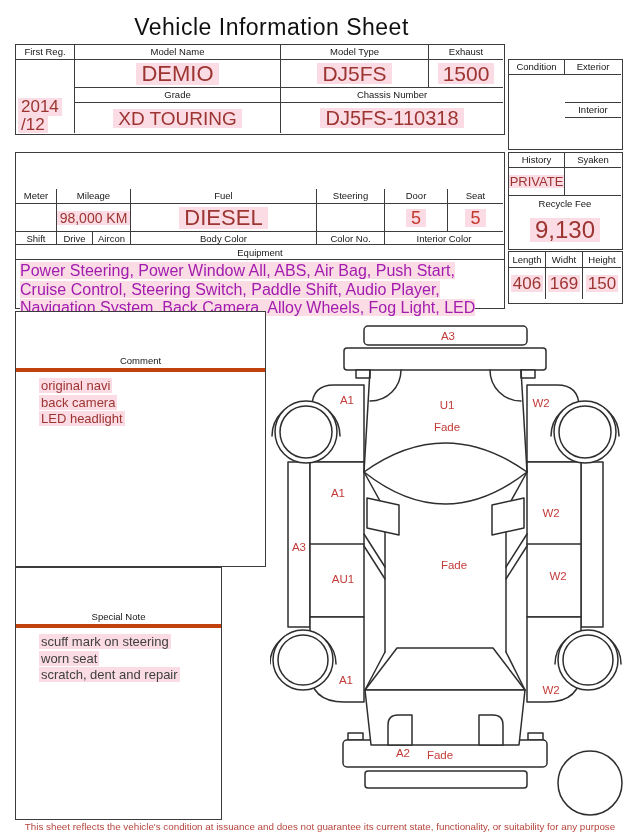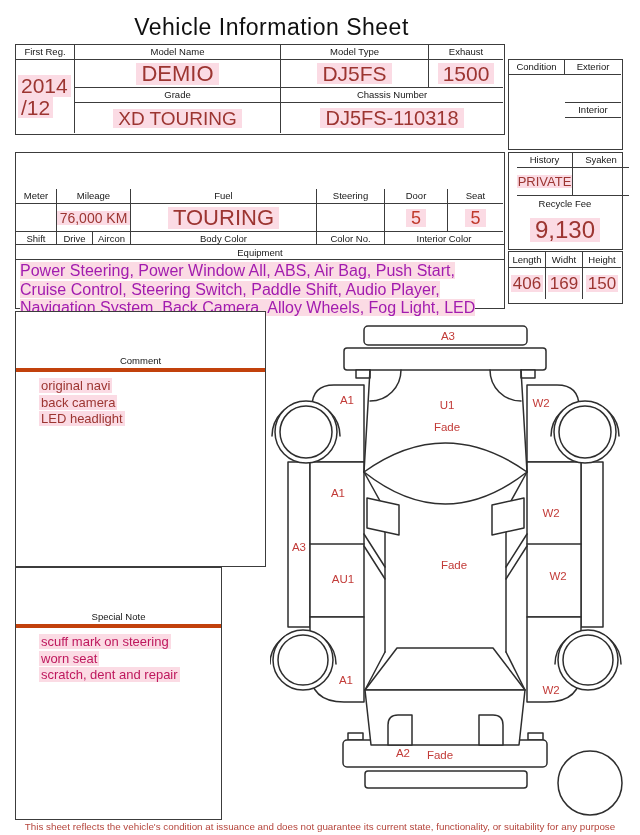--- a/index.html
+++ b/index.html
@@ -9,22 +9,22 @@
          font-size:23px;color:#101010;letter-spacing:0.5px;}
   .box{position:absolute;border:1.5px solid #3c3c3c;background:#fff;box-sizing:border-box;}
   .grid{display:grid;}
   .cell{border-right:1px solid #3c3c3c;border-bottom:1px solid #3c3c3c;
         display:flex;align-items:center;justify-content:center;overflow:hidden;box-sizing:border-box;}
   .nr{border-right:none!important;}
   .nb{border-bottom:none!important;}
   .hdr{font-size:9.5px;color:#161616;white-space:nowrap;line-height:1;}
   .val{color:#9c3531;line-height:1;}
   .hl{background:#fbdbe4;padding:0 5px;white-space:nowrap;}
-  .firstreg{flex-direction:column;align-items:flex-start;justify-content:center;
-            padding-left:2px;font-size:21px;line-height:1.02;}
+  .firstreg{flex-direction:column;align-items:flex-start;justify-content:flex-end;
+            padding-left:2px;font-size:17px;line-height:1.02;}
   .firstreg .hl{padding:0 3px;}
   .sechdr{height:14px;border-bottom:1px solid #3c3c3c;display:flex;align-items:center;
           justify-content:center;font-size:9.5px;color:#161616;}
   .notehdr{height:16px;border-bottom:4px solid #c2410c;display:flex;align-items:center;
            justify-content:center;font-size:9.5px;color:#161616;margin-top:40px;}
   .eqtext{padding:2px 4px;font-size:16px;line-height:1.16;color:#a21caf;}
   .eqtext .hlm{background:#fbdbe4;}
   .notebody{padding:6px 0 0 7px;font-size:13px;line-height:1.2;}
   .note-line{margin:0 0 1px 16px;}
   .comment-color .hl{padding:0 2px;}
@@ -80,24 +80,24 @@
   <div class="box" style="left:15px;top:152px;width:490px;height:93px;">
     <div class="grid" style="grid-template-columns:41px 74px 186px 68px 63px 55px;grid-template-rows:15px 28px;margin-top:36px;">
       <div class="cell hdr">Meter</div>
       <div class="cell hdr">Mileage</div>
       <div class="cell hdr">Fuel</div>
       <div class="cell hdr">Steering</div>
       <div class="cell hdr">Door</div>
       <div class="cell hdr nr">Seat</div>
       <div class="cell"></div>
       <div class="cell val" style="font-size:14px">
-        <span class="hl">76,000 KM</span>
+        <span class="hl">98,000 KM</span>
         </div>
       <div class="cell val" style="font-size:22px">
-        <span class="hl">TOURING</span>
+        <span class="hl">DIESEL</span>
         </div>
       <div class="cell"></div>
       <div class="cell val" style="font-size:18px;color:#c0392b">
         <span class="hl">5</span>
         </div>
       <div class="cell val nr" style="font-size:18px;color:#c0392b">
         <span class="hl">5</span>
         </div>
     </div>
     <div class="grid" style="grid-template-columns:41px 36px 38px 186px 68px 118px;grid-template-rows:15px 32px;">
@@ -118,21 +118,21 @@
         </div>
       <div class="cell val nb" style="font-size:22px">
         <span class="hl">RED</span>
         </div>
       <div class="cell nb"></div>
       <div class="cell nb nr"></div>
     </div>
   </div>
 
   <div class="box" style="left:508px;top:152px;width:115px;height:98px;">
-    <div class="grid" style="grid-template-columns:56px 56px;grid-template-rows:15px 28px;margin-left:8px;">
+    <div class="grid" style="grid-template-columns:56px 56px;grid-template-rows:15px 28px;">
       <div class="cell hdr">History</div>
       <div class="cell hdr nr">Syaken</div>
       <div class="cell val" style="font-size:13px">
         <span class="hl">PRIVATE</span>
         </div>
       <div class="cell nr"></div>
     </div>
     <div class="grid" style="grid-template-columns:112px;grid-template-rows:16px 36px;">
       <div class="cell hdr nr nb">Recycle Fee</div>
       <div class="cell val nr nb" style="font-size:24px">
@@ -168,21 +168,21 @@
     <div class="notehdr">Comment</div>
     <div class="notebody comment-color" style="color:#9c3531">
       <div class="note-line"><span class="hl">original navi</span></div>
       <div class="note-line"><span class="hl">back camera</span></div>
       <div class="note-line"><span class="hl">LED headlight</span></div>
     </div>
   </div>
 
   <div class="box" style="left:15px;top:567px;width:207px;height:253px;">
     <div class="notehdr">Special Note</div>
-    <div class="notebody comment-color" style="color:#be185d">
+    <div class="notebody comment-color" style="color:#404040">
       <div class="note-line"><span class="hl">scuff mark on steering</span></div>
       <div class="note-line"><span class="hl">worn seat</span></div>
       <div class="note-line"><span class="hl">scratch, dent and repair</span></div>
     </div>
   </div>
 
   <svg style="position:absolute;left:270px;top:312px" width="365" height="505" viewBox="0 0 365 505">
     <g fill="#ffffff" stroke="#2e2e2e" stroke-width="1.5" stroke-linejoin="round" stroke-linecap="round">
 
       <path d="M94,73 H64 Q42,73 42,95 V150 H94 Z"></path>

